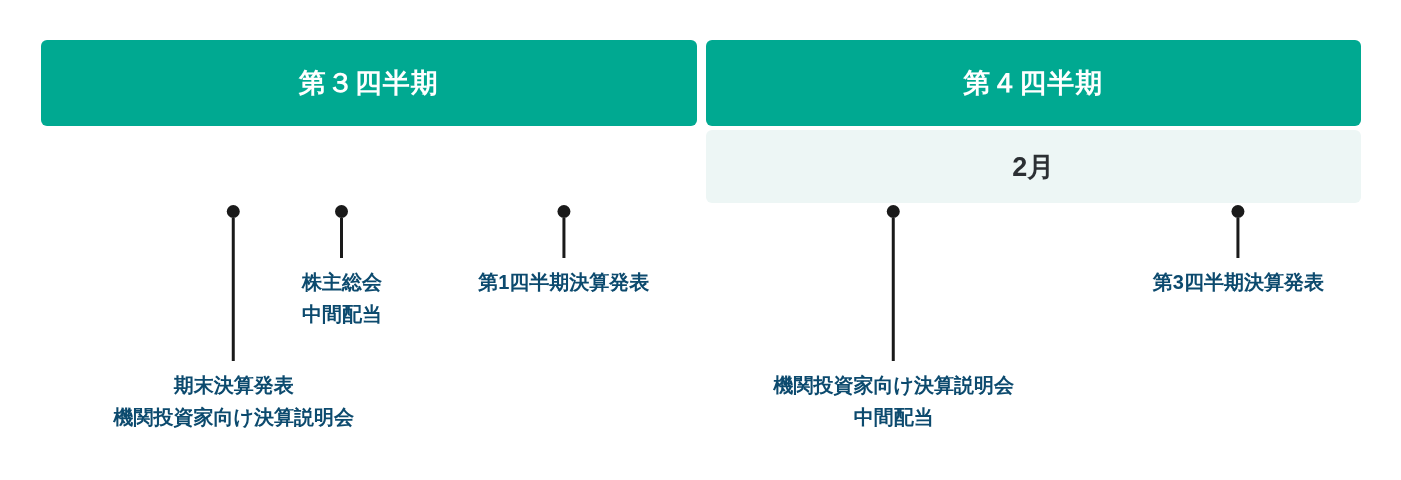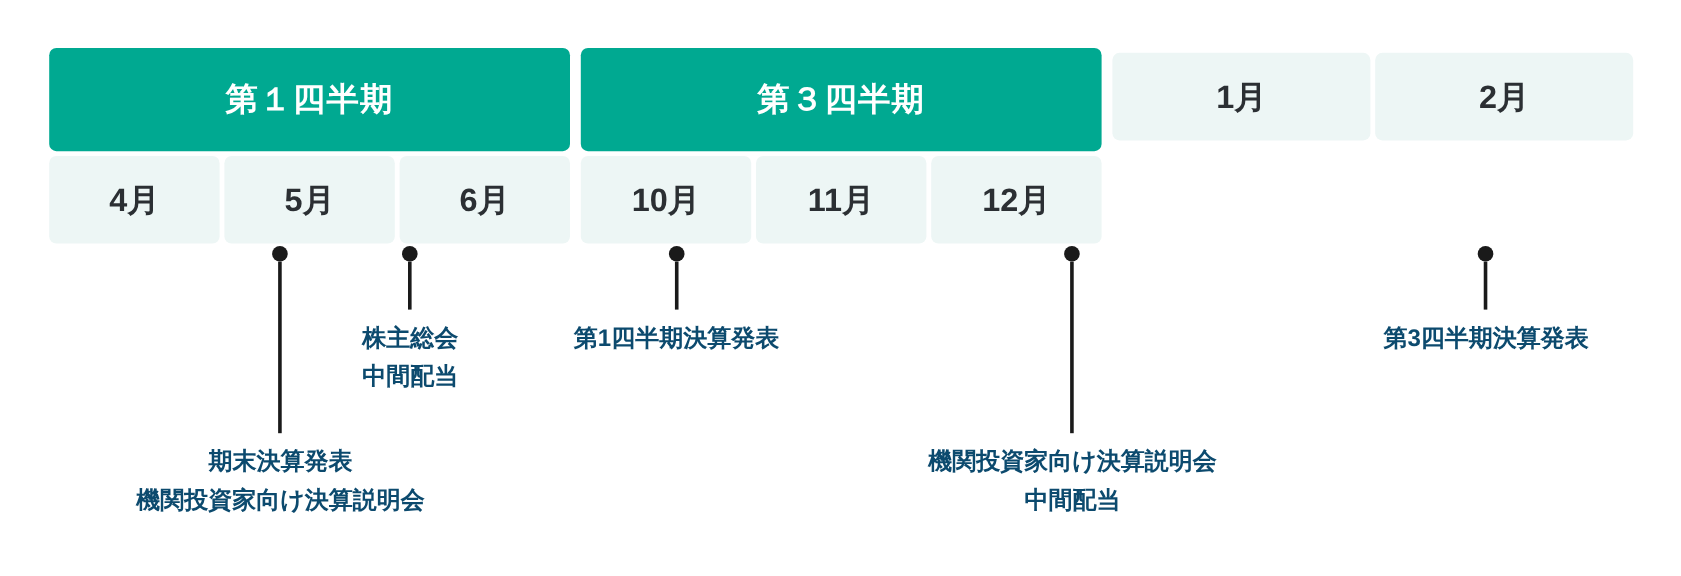--- a/index.html
+++ b/index.html
@@ -115,38 +115,25 @@
     color: #0c4a6e;
   }
 </style>
 </head>
 <body>
 
 <div id="calendar">
 
   <div class="quarters">
       <div class="quarter">
-        <div class="q-header">第１四半期</div>
-        <div class="months">
-          <div class="month">4月</div>
-          <div class="month">5月</div>
-          <div class="month">6月</div>
-        </div>
+        <div class="q-header">第３四半期</div>
       </div>
       <div class="quarter">
-        <div class="q-header">第３四半期</div>
+        <div class="q-header">第４四半期</div>
         <div class="months">
-          <div class="month">10月</div>
-          <div class="month">11月</div>
-          <div class="month">12月</div>
-        </div>
-      </div>
-      <div class="quarter">
-        <div class="months">
-          <div class="month">1月</div>
           <div class="month">2月</div>
         </div>
       </div>
     </div>
 
   <div class="markers">
       <div class="marker level-2" style="left: 14.6%;">
         <div class="marker-dot"></div>
         <div class="marker-line"></div>
         <div class="marker-labels">

